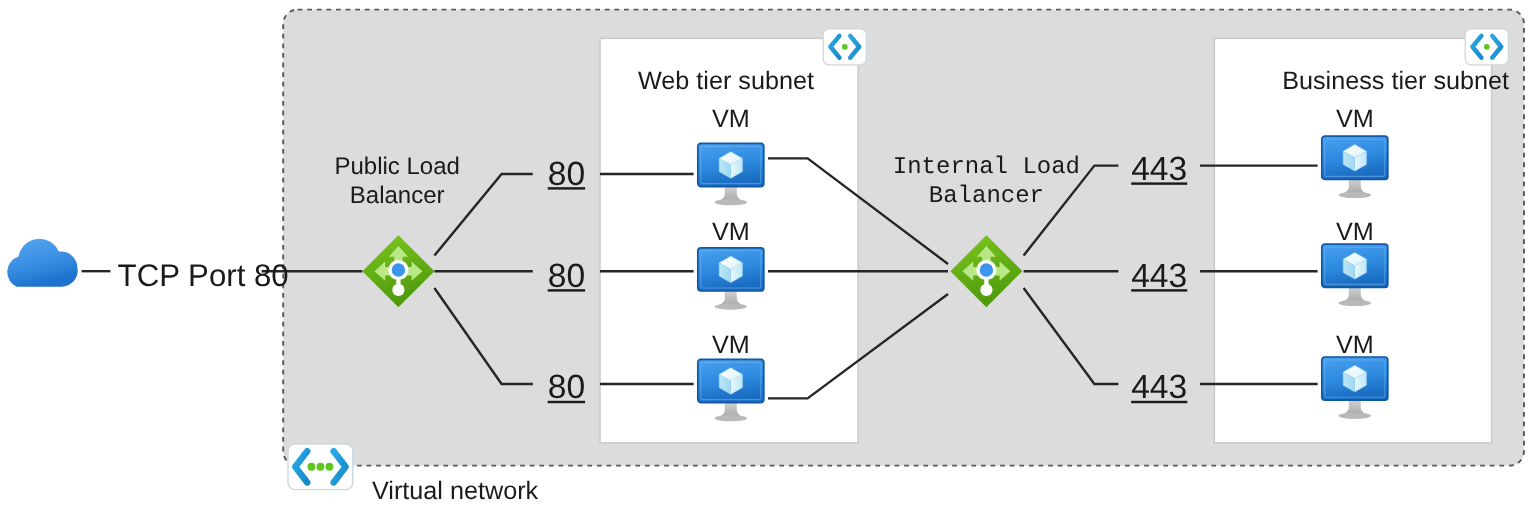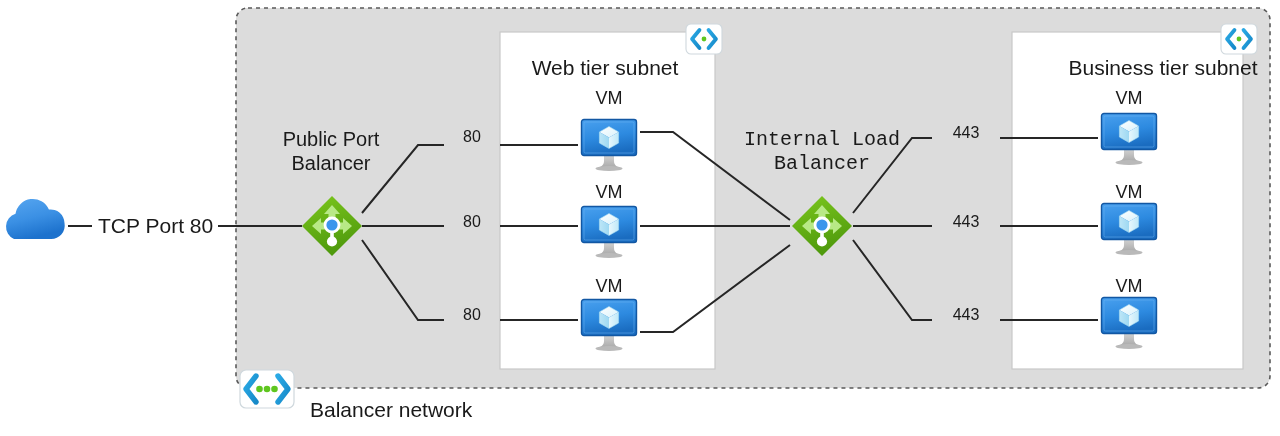--- a/index.html
+++ b/index.html
@@ -29,27 +29,28 @@
   .lbl {
     position: absolute;
     color: #1a1a1a;
     font-family: "Liberation Sans", sans-serif;
     white-space: nowrap;
     line-height: 1.18;
   }
   .lbl-center { text-align: center; transform: translateX(-50%); }
 
   .port-label {
-    font-size: 16px;
+    font-size: 28px;
     background: transparent;
-  }
-  .vm-label { font-size: 18px; }
+    text-decoration: underline;
+  }
+  .vm-label { font-size: 21px; }
   .subnet-title { font-size: 21px; }
   .lb-title { font-size: 20px; text-align: center; }
-  .tcp-label { font-size: 21px; }
+  .tcp-label { font-size: 26px; }
   .vnet-label { font-size: 21px; }
 </style>
 </head>
 <body>
 
 <div id="stage">
 
   <svg id="svg-layer" viewBox="0 0 1280 436" xmlns="http://www.w3.org/2000/svg">
     <defs>
       <linearGradient id="cloudGrad" x1="0" y1="0" x2="0.35" y2="1">
@@ -218,21 +219,21 @@
 
     <g>
       <rect x="240" y="370" width="54" height="38" rx="6" fill="#ffffff" stroke="#cfd8dd" stroke-width="1.2"></rect>
       <use href="#sym-vnet" x="240" y="370" width="54" height="38"></use>
     </g>
   </svg>
 
   <div class="lbl tcp-label" style="left:98px; top:214px;">TCP Port 80</div>
 
   <div class="lbl lb-title lbl-center" style="left:331px; top:128px;">
-    <div>Public Port</div>
+    <div>Public Load</div>
     <div>Balancer</div>
   </div>
 
   <div class="lbl lb-title lbl-center" style="left:822px; top:128px;font-family:Liberation Mono, monospace;">
     <div>Internal Load</div>
     <div>Balancer</div>
   </div>
 
   <div class="lbl subnet-title lbl-center" style="left:605px; top:56px;">Web tier subnet</div>
 
@@ -247,15 +248,15 @@
   <div class="lbl port-label lbl-center" style="left:966px; top:306px;">443</div>
 
   <div class="lbl vm-label lbl-center" style="left:609px; top:88px;">VM</div>
   <div class="lbl vm-label lbl-center" style="left:609px; top:182px;">VM</div>
   <div class="lbl vm-label lbl-center" style="left:609px; top:276px;">VM</div>
 
   <div class="lbl vm-label lbl-center" style="left:1129px; top:88px;">VM</div>
   <div class="lbl vm-label lbl-center" style="left:1129px; top:182px;">VM</div>
   <div class="lbl vm-label lbl-center" style="left:1129px; top:276px;">VM</div>
 
-  <div class="lbl vnet-label" style="left:310px; top:398px;">Balancer network</div>
+  <div class="lbl vnet-label" style="left:310px; top:398px;">Virtual network</div>
 
 </div>
 
 </body></html>

